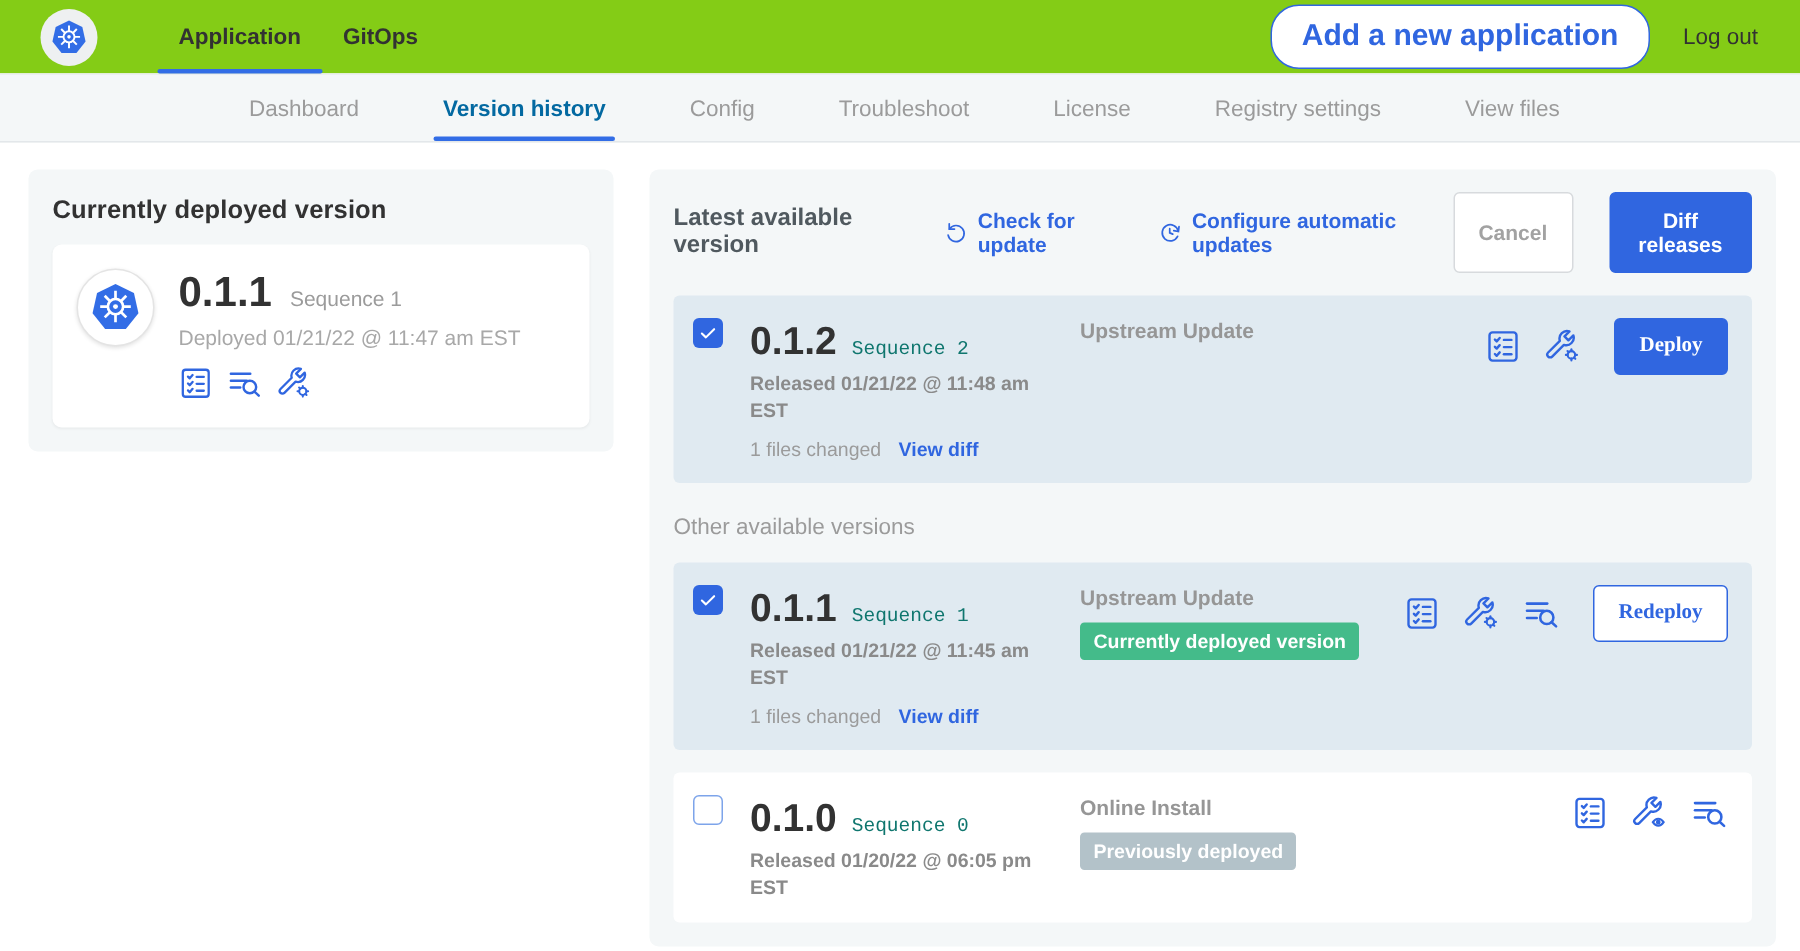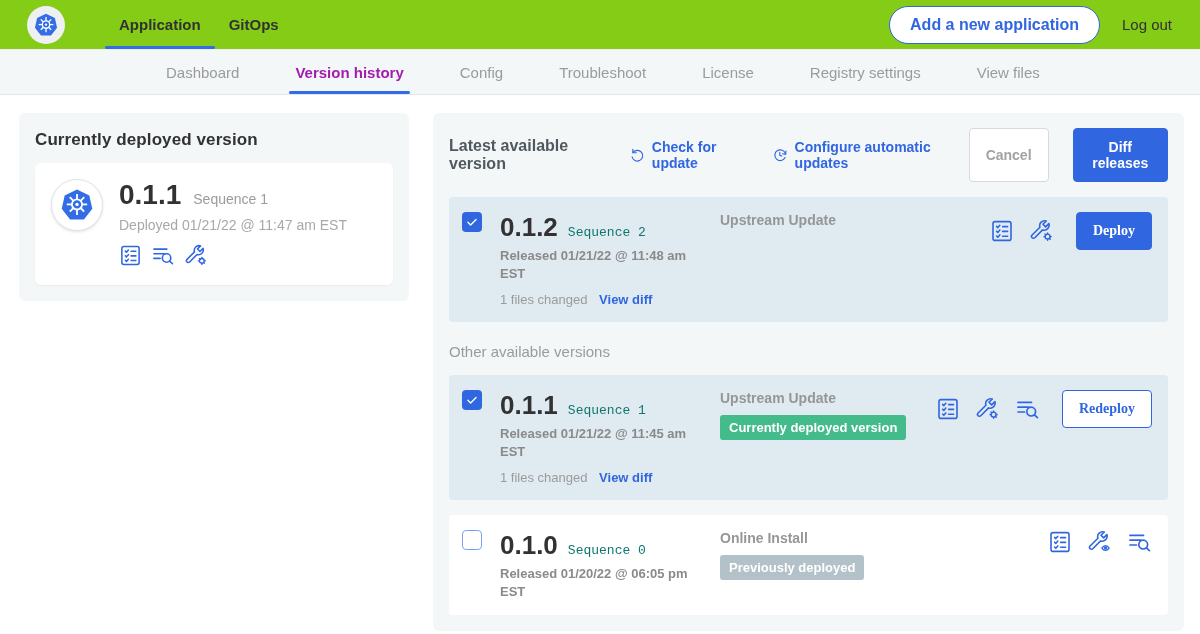--- a/index.html
+++ b/index.html
@@ -6,27 +6,27 @@
   html,body { width:1200px; height:634px; background:#fff; overflow:hidden;
     font-family:"Liberation Sans","DejaVu Sans",sans-serif; color:#323232; }
 
   
   .topnav { height:49px; display:flex; align-items:center; padding:0 28px 0 27px; background:#84cc16; }
   .logo-circle { width:38px; height:38px; border-radius:50%; background:#eef0f1; display:flex; align-items:center; justify-content:center; flex-shrink:0; }
   .topnav-tabs { display:flex; height:100%; margin-left:40px; }
   .topnav-tab { position:relative; display:flex; align-items:center; padding:0 14px; font-size:15px; font-weight:700; color:#323232; cursor:pointer; }
   .topnav-tab.active::after { content:""; position:absolute; left:0; right:0; bottom:0; height:3px; background:#326de6; border-radius:2px; }
   .topnav-right { margin-left:auto; display:flex; align-items:center; gap:22px; }
-  .pill-btn { background:#fff; border:1.5px solid #3066e0; color:#3066e0; font-weight:700; font-size:16px; border-radius:19px; padding:9px 20px; cursor:pointer; font-family:inherit; }
+  .pill-btn { background:#fff; border:1.5px solid #3066e0; color:#3066e0; font-weight:700; font-size:20px; border-radius:19px; padding:9px 20px; cursor:pointer; font-family:inherit; }
   .logout { font-size:15px; font-weight:400; color:#323232; cursor:pointer; }
 
   
   .subnav { height:46px; background:#f4f7f8; border-top:1px solid #eceff1; border-bottom:1px solid #e3e7ea; display:flex; align-items:stretch; padding-left:138px; }
   .subnav-item { position:relative; display:flex; align-items:center; padding:0 28px; font-size:15px; color:#9b9b9b; cursor:pointer; white-space:nowrap; }
-  .subnav-item.active { color:#a21caf; font-weight:700; }
+  .subnav-item.active { color:#0369a1; font-weight:700; }
   .subnav-item.active::after { content:""; position:absolute; left:22px; right:22px; bottom:0; height:3px; background:#326de6; border-radius:2px; }
 
   
   .main { display:flex; align-items:flex-start; gap:24px; padding:18px 16px 0 19px; }
 
   
   .deployed-card { width:390px; flex-shrink:0; background:#f4f7f8; border-radius:6px; padding:17px 16px 16px 16px; }
   .deployed-card h2 { font-size:17px; font-weight:700; color:#323232; letter-spacing:.1px; }
   .deployed-inner { margin-top:13px; background:#fff; border-radius:6px; box-shadow:0 1px 2px rgba(0,0,0,.05); padding:16px 16px 18px 16px; display:flex; gap:16px; }
   .k8s-badge { width:52px; height:52px; border-radius:50%; background:#fff; border:1px solid #e4e4e4; box-shadow:0 1px 3px rgba(0,0,0,.12); display:flex; align-items:center; justify-content:center; flex-shrink:0; }

